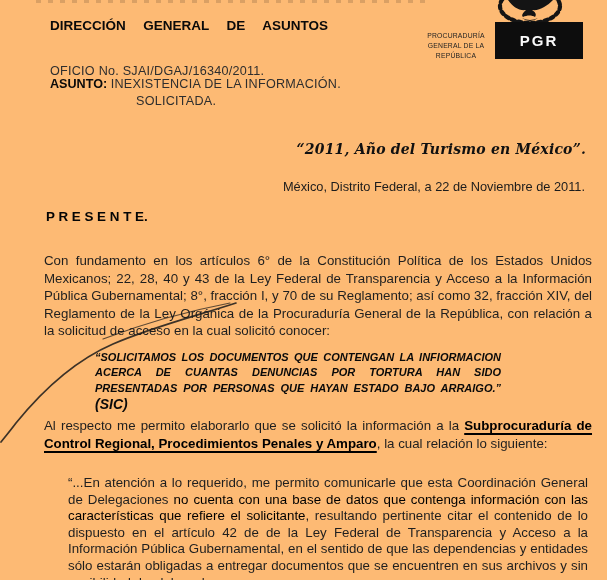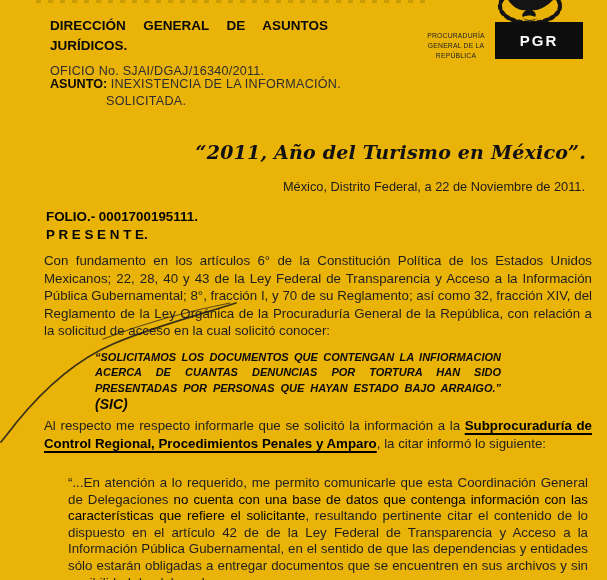--- a/index.html
+++ b/index.html
@@ -1,44 +1,44 @@
 <!DOCTYPE html>
 <html><head>
 <meta charset="utf-8">
 <style>
   html,body{margin:0;padding:0;background:#e8e8e8;}
   .page{
-    position:relative;width:607px;height:580px;background:#eab308;
+    position:relative;width:607px;height:580px;background:#fdba74;
     overflow:hidden;font-family:"Liberation Sans",sans-serif;color:#1f1f1f;
     -webkit-font-smoothing:antialiased;
   }
   .abs{position:absolute;}
   .b{font-weight:bold;color:#0a0a0a;}
   .light{font-weight:400;color:#2e2e2e;letter-spacing:.25px;}
   .just{text-align:justify;}
   
   .top-remnant{
     left:36px;top:0;width:392px;height:3px;opacity:.14;
     background:repeating-linear-gradient(90deg,#000 0 5px,transparent 5px 12px);
   }
   .dept{left:50px;top:16px;width:278px;font-size:13.5px;line-height:19.5px;
     font-weight:bold;color:#0a0a0a;}
   .dept-l1{text-align:justify;text-align-last:justify;}
   .oficio{left:50px;top:64px;font-size:12.6px;}
   .asunto{left:50px;top:76px;font-size:12.6px;line-height:17px;}
-  .asunto2{margin-left:56px;}
+  .asunto2{margin-left:86px;}
   .inst{left:420px;top:31px;width:72px;font-size:6.8px;line-height:1.45;
     text-align:center;color:#222;letter-spacing:.2px;}
   .pgr-box{left:495px;top:22px;width:88px;height:37px;background:#0d0d0d;
     display:flex;align-items:center;justify-content:center;}
   .pgr-box span{color:#fafafa;font-size:15px;font-weight:bold;letter-spacing:2px;
     font-family:"Liberation Sans",sans-serif;}
   .emblem{left:494px;top:0;}
   .slogan{right:21px;top:141px;font-family:"DejaVu Serif",serif;
-    font-style:italic;font-weight:bold;font-size:19px;color:#111;letter-spacing:.2px;}
+    font-style:italic;font-weight:bold;font-size:14px;color:#111;letter-spacing:.2px;}
   .dateline{right:22px;top:179px;font-size:12.8px;color:#1c1c1c;}
   .folio{left:46px;top:208px;font-size:13.4px;line-height:18px;font-weight:bold;color:#050505;}
   .p1{left:44px;top:252px;width:548px;font-size:13.3px;line-height:17.6px;}
   .req-quote{left:95px;top:350px;width:406px;font-size:11px;line-height:15.3px;
     font-weight:bold;font-style:italic;color:#0a0a0a;
     text-align:justify;text-align-last:justify;}
   .req-sic{left:95px;top:396px;font-size:14px;font-weight:bold;font-style:italic;color:#0a0a0a;}
   .p2{left:44px;top:417px;width:548px;font-size:13.3px;line-height:17.6px;}
   .p2 .bu{font-weight:bold;color:#000;text-decoration:underline;
     text-decoration-thickness:1.5px;text-underline-offset:2.5px;}
@@ -48,21 +48,20 @@
 </style>
 </head>
 <body>
 
 <div class="page">
 
   <div class="abs top-remnant"></div>
 
   <div class="abs dept">
     <div class="dept-l1">DIRECCIÓN GENERAL DE ASUNTOS</div>
-    <div>JURÍDICOS.</div>
   </div>
 
   <div class="abs oficio light">OFICIO No. SJAI/DGAJ/16340/2011.</div>
 
   <div class="abs asunto">
     <span class="b">ASUNTO:</span>
     <span class="light">INEXISTENCIA DE LA INFORMACIÓN.</span>
     <div class="asunto2 light">SOLICITADA.</div>
   </div>
 
@@ -80,31 +79,30 @@
   </div>
 
   <div class="abs pgr-box">
     <span>PGR</span>
   </div>
 
   <div class="abs slogan">“2011, Año del Turismo en México”.</div>
   <div class="abs dateline">México, Distrito Federal, a 22 de Noviembre de 2011.</div>
 
   <div class="abs folio">
-    <div>FOLIO.- 0001700195111.</div>
     <div>P R E S E N T E.</div>
   </div>
 
   <div class="abs p1 just">Con fundamento en los artículos 6° de la Constitución Política de los Estados Unidos Mexicanos; 22, 28, 40 y 43 de la Ley Federal de Transparencia y Acceso a la Información Pública Gubernamental; 8°, fracción I, y 70 de su Reglamento; así como 32, fracción XIV, del Reglamento de la Ley Orgánica de la Procuraduría General de la República, con relación a la solicitud de acceso en la cual solicitó conocer:</div>
 
   <div class="abs req-quote">“SOLICITAMOS LOS DOCUMENTOS QUE CONTENGAN LA INFIORMACION ACERCA DE CUANTAS DENUNCIAS POR TORTURA HAN SIDO PRESENTADAS POR PERSONAS QUE HAYAN ESTADO BAJO ARRAIGO.”</div>
   <div class="abs req-sic">(SIC)</div>
 
   <div class="abs p2 just">
-    <span>Al respecto me respecto informarle que se solicitó la información a la </span><span class="bu">Subprocuraduría de Control Regional, Procedimientos Penales y Amparo</span><span>, la citar informó lo siguiente:</span>
+    <span>Al respecto me permito elaborarlo que se solicitó la información a la </span><span class="bu">Subprocuraduría de Control Regional, Procedimientos Penales y Amparo</span><span>, la cual relación lo siguiente:</span>
   </div>
 
   <div class="abs resp-quote just">
     <span>“...En atención a lo requerido, me permito comunicarle que esta Coordinación General de Delegaciones </span><span class="bb">no cuenta con una base de datos que contenga información con las características que refiere el solicitante</span><span>, resultando pertinente citar el contenido de lo dispuesto en el artículo 42 de de la Ley Federal de Transparencia y Acceso a la Información Pública Gubernamental, en el sentido de que las dependencias y entidades sólo estarán obligadas a entregar documentos que se encuentren en sus archivos y sin posibilidad de elaborarlo</span>
   </div>
 
   <svg class="abs pen-overlay" width="607" height="580" viewBox="0 0 607 580" aria-hidden="true">
     <path d="M236,303 C196,316 152,327 113,344 C76,360 42,391 16,423 C10,431 5,437 1,442" fill="none" stroke="#1a1a1a" stroke-width="1.7" stroke-linecap="round" opacity="0.85"></path>
     <path d="M103,339 C145,323 188,311 230,303" fill="none" stroke="#1a1a1a" stroke-width="1.2" stroke-linecap="round" opacity="0.7"></path>
   </svg>

